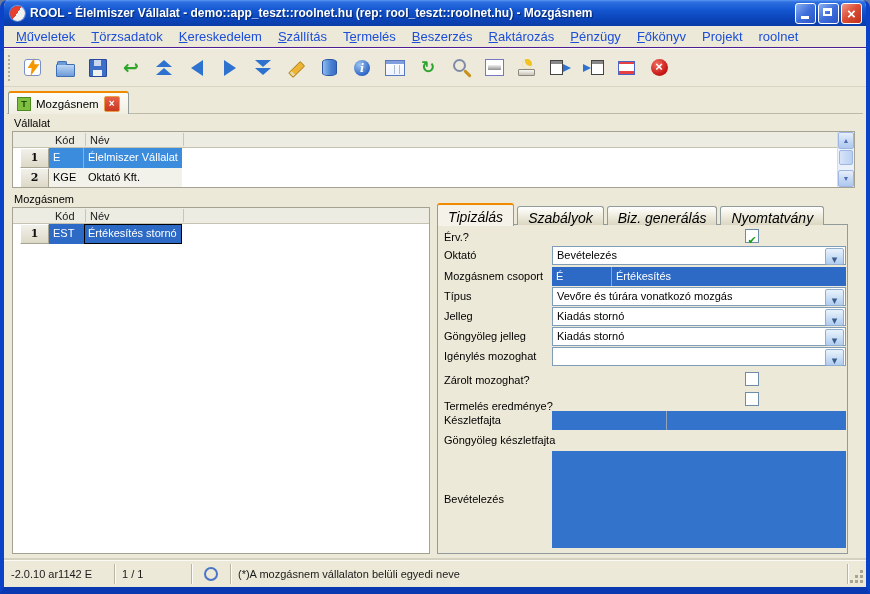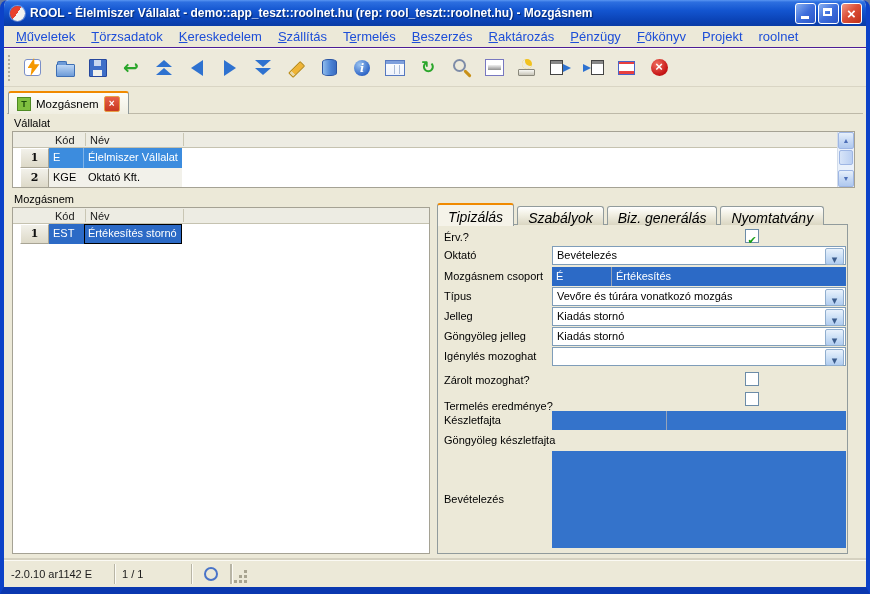--- a/index.html
+++ b/index.html
@@ -378,17 +378,18 @@
     <div class="memo" style="top:226px;height:97px"></div>
   </div>
 
   <div class="statusbar">
     <span class="sb-pane ver">-2.0.10 ar1142 E</span>
     <span class="sb-sep"></span>
     <span class="sb-pane pos">1 / 1</span>
     <span class="sb-sep"></span>
     <span class="sb-circle"></span>
     <span class="sb-sep"></span>
+    <span class="sb-pane hint">(*)A mozgásnem vállalaton belüli egyedi neve</span>
     <span class="sb-sep"></span>
     <span class="sb-grip"></span>
   </div>
 
 </div>
 
 </body></html>

